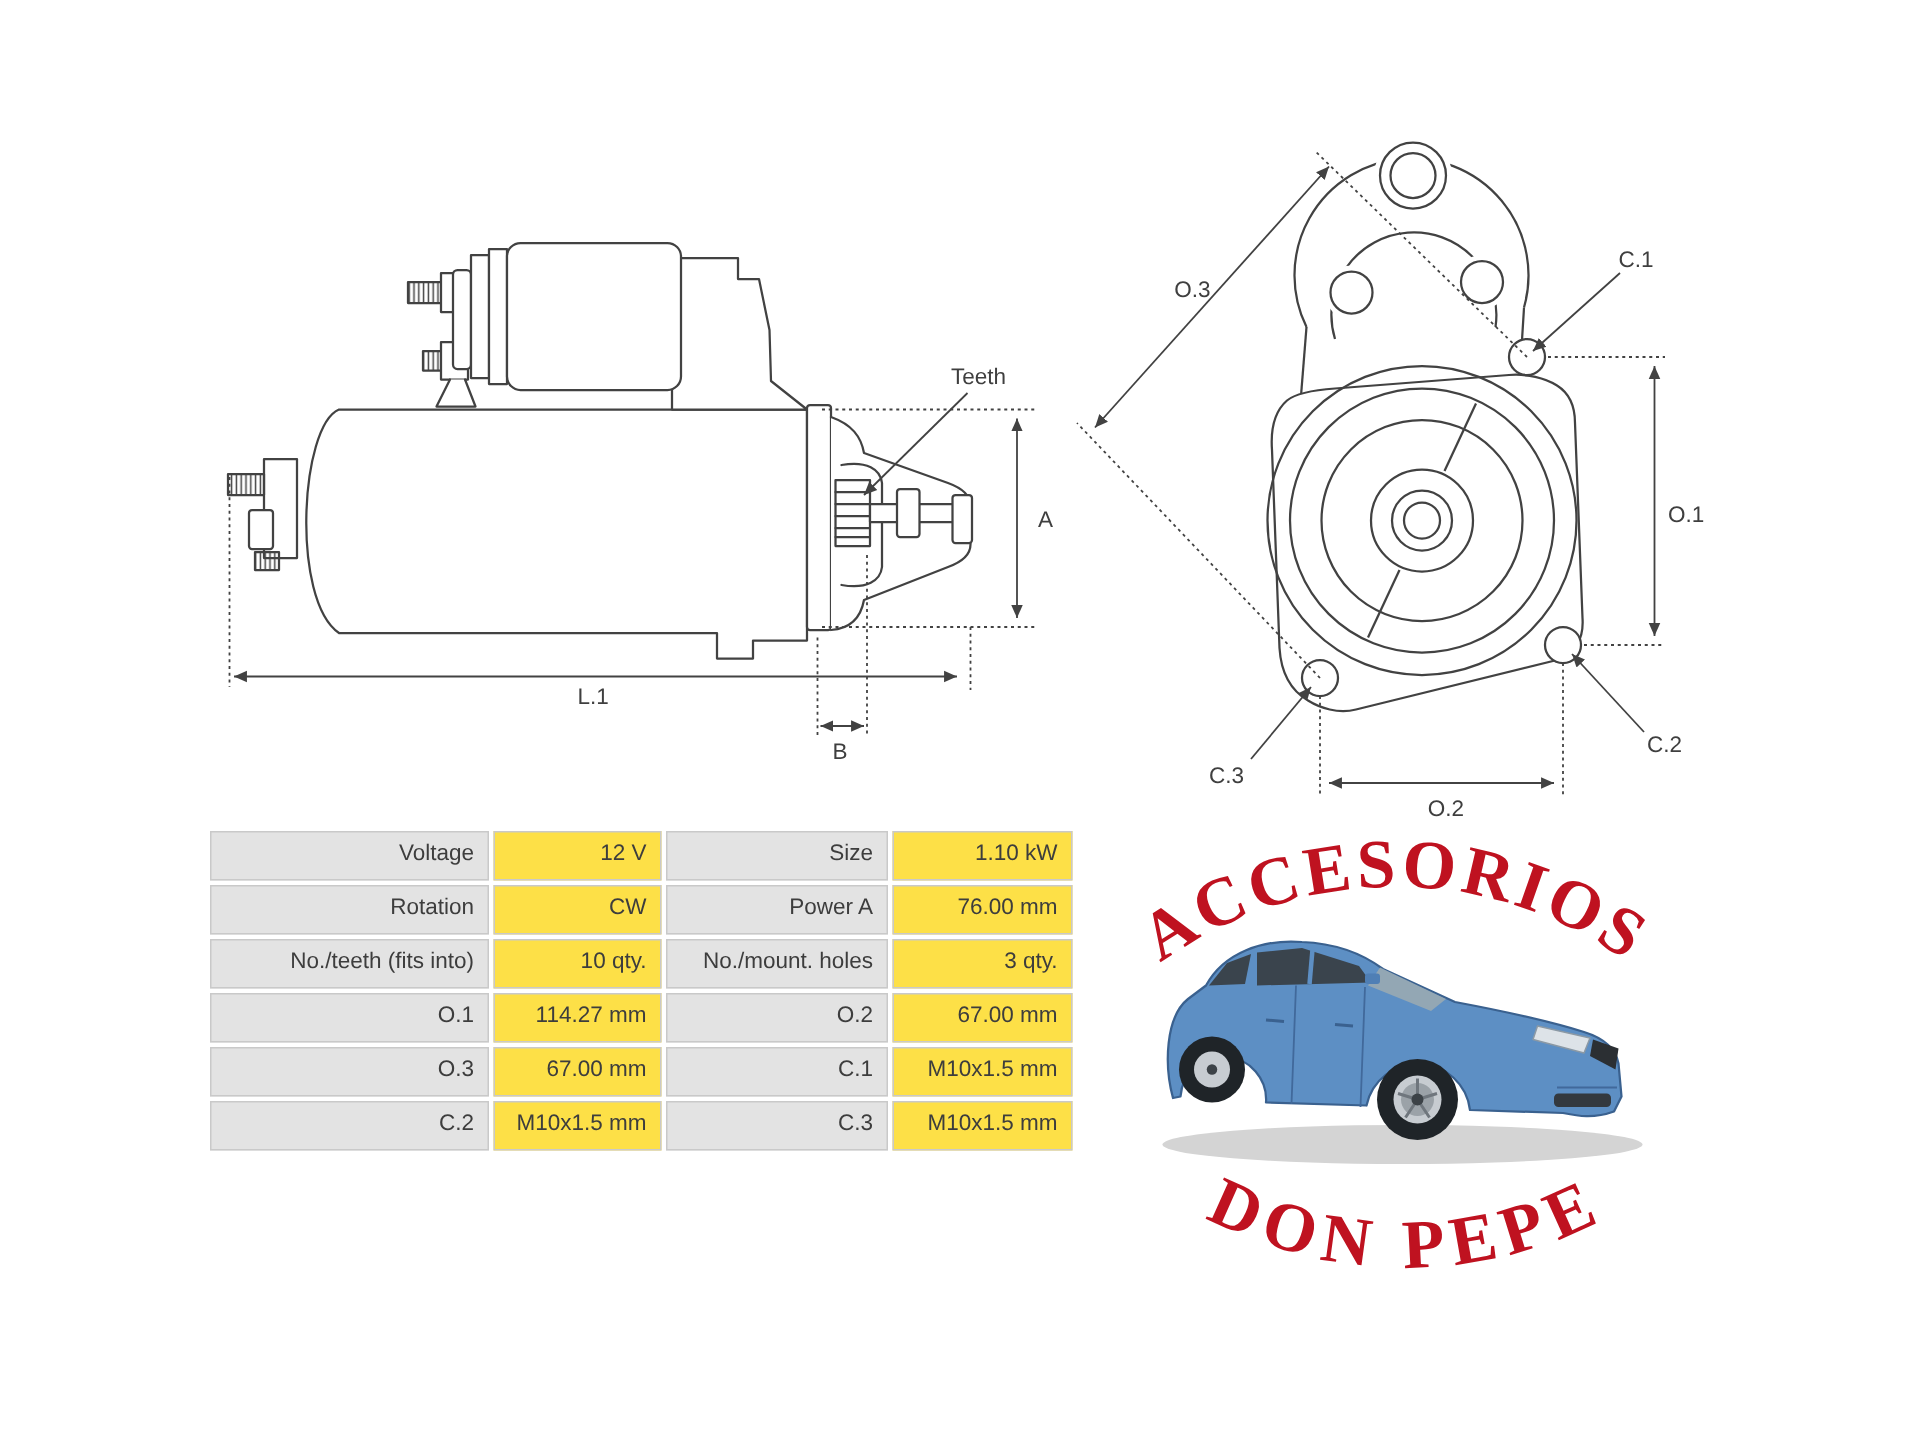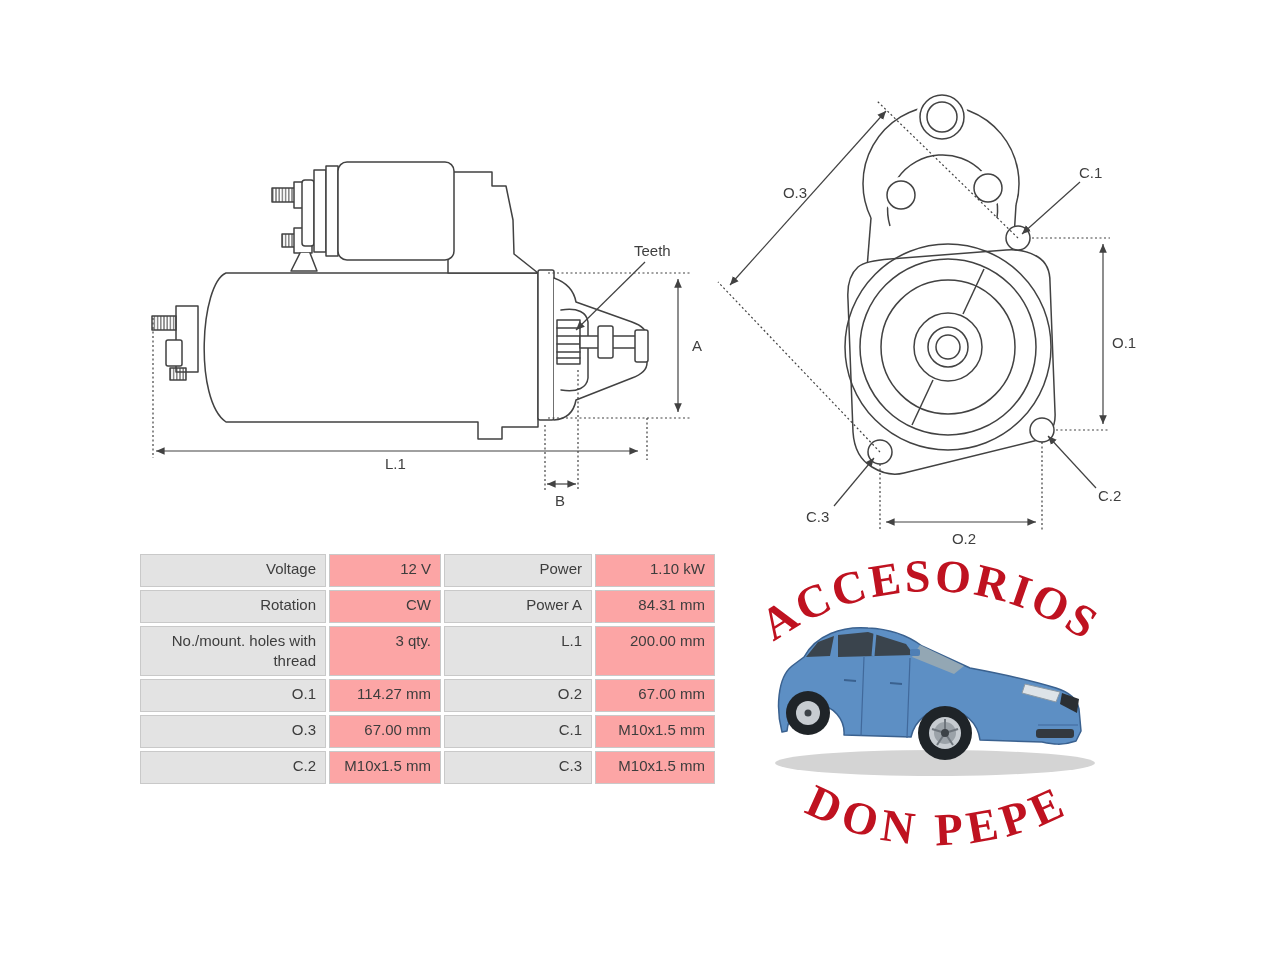--- a/index.html
+++ b/index.html
@@ -7,21 +7,21 @@
         font-family:"Liberation Sans",sans-serif;}
   .drawing{position:absolute;}
   #side-view{left:140px;top:150px;}
   #front-view{left:700px;top:60px;}
   #logo{left:740px;top:545px;}
   .spec-table{position:absolute;left:137px;top:551px;border-collapse:separate;border-spacing:3px;
               table-layout:fixed;}
   .spec-table td{height:33px;box-sizing:border-box;padding:4px 9px;font-size:15px;line-height:20px;
                  color:#3d3d3d;text-align:right;vertical-align:top;border:1px solid #c9c9c9;}
   .spec-table td.lbl{background:#e3e3e3;}
-  .spec-table td.val{background:#fca5a5;}
+  .spec-table td.val{background:#fde047;}
   .dimtext{font-family:"Liberation Sans",sans-serif;font-size:15px;fill:#3f3f3f;}
   .arc-text{font-family:"Liberation Serif",serif;font-weight:bold;fill:#bf1220;}
 </style>
 </head>
 <body>
 
 <div class="page">
 
   <svg id="side-view" class="drawing" width="580" height="370" viewBox="0 0 580 370">
     <defs>
@@ -167,34 +167,34 @@
     <colgroup>
         <col style="width:186px">
         <col style="width:112px">
         <col style="width:148px">
         <col style="width:120px">
       </colgroup>
     <tbody>
       <tr>
         <td class="lbl">Voltage</td>
         <td class="val">12 V</td>
-        <td class="lbl">Power</td>
+        <td class="lbl">Size</td>
         <td class="val">1.10 kW</td>
       </tr>
       <tr>
         <td class="lbl">Rotation</td>
         <td class="val">CW</td>
         <td class="lbl">Power A</td>
-        <td class="val">84.31 mm</td>
-      </tr>
-      <tr>
-        <td class="lbl">No./mount. holes with thread</td>
+        <td class="val">76.00 mm</td>
+      </tr>
+      <tr>
+        <td class="lbl">No./teeth (fits into)</td>
+        <td class="val">10 qty.</td>
+        <td class="lbl">No./mount. holes</td>
         <td class="val">3 qty.</td>
-        <td class="lbl">L.1</td>
-        <td class="val">200.00 mm</td>
       </tr>
       <tr>
         <td class="lbl">O.1</td>
         <td class="val">114.27 mm</td>
         <td class="lbl">O.2</td>
         <td class="val">67.00 mm</td>
       </tr>
       <tr>
         <td class="lbl">O.3</td>
         <td class="val">67.00 mm</td>

